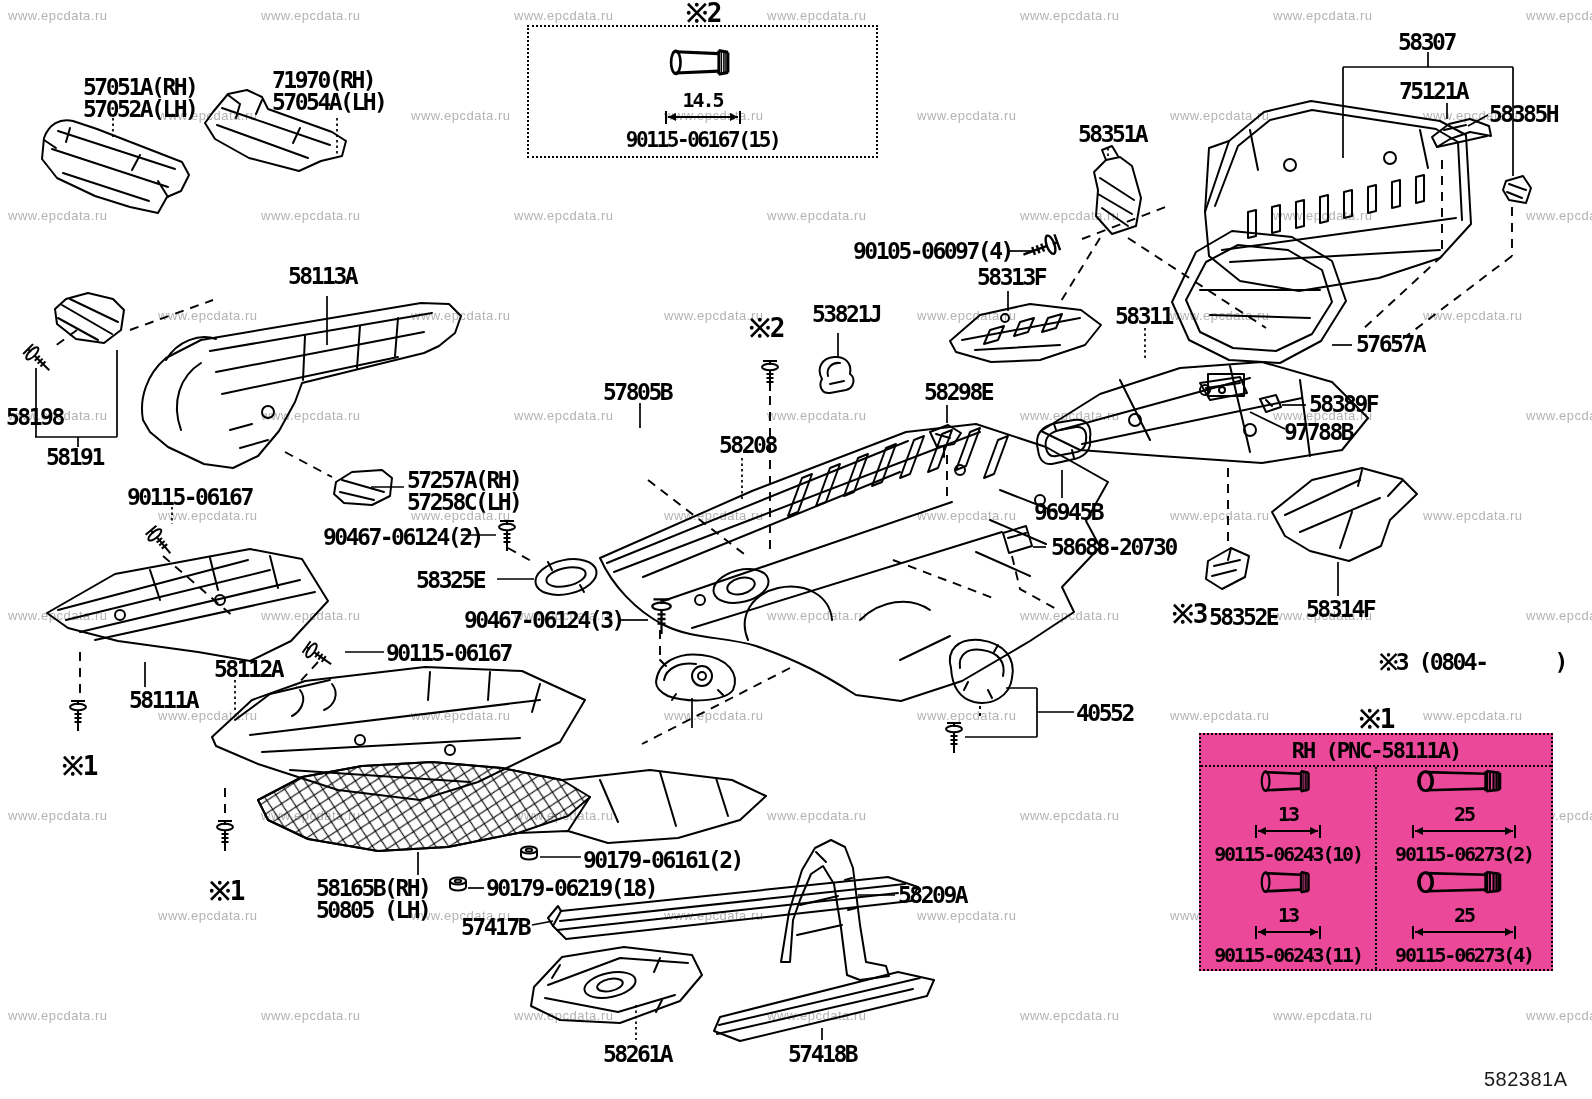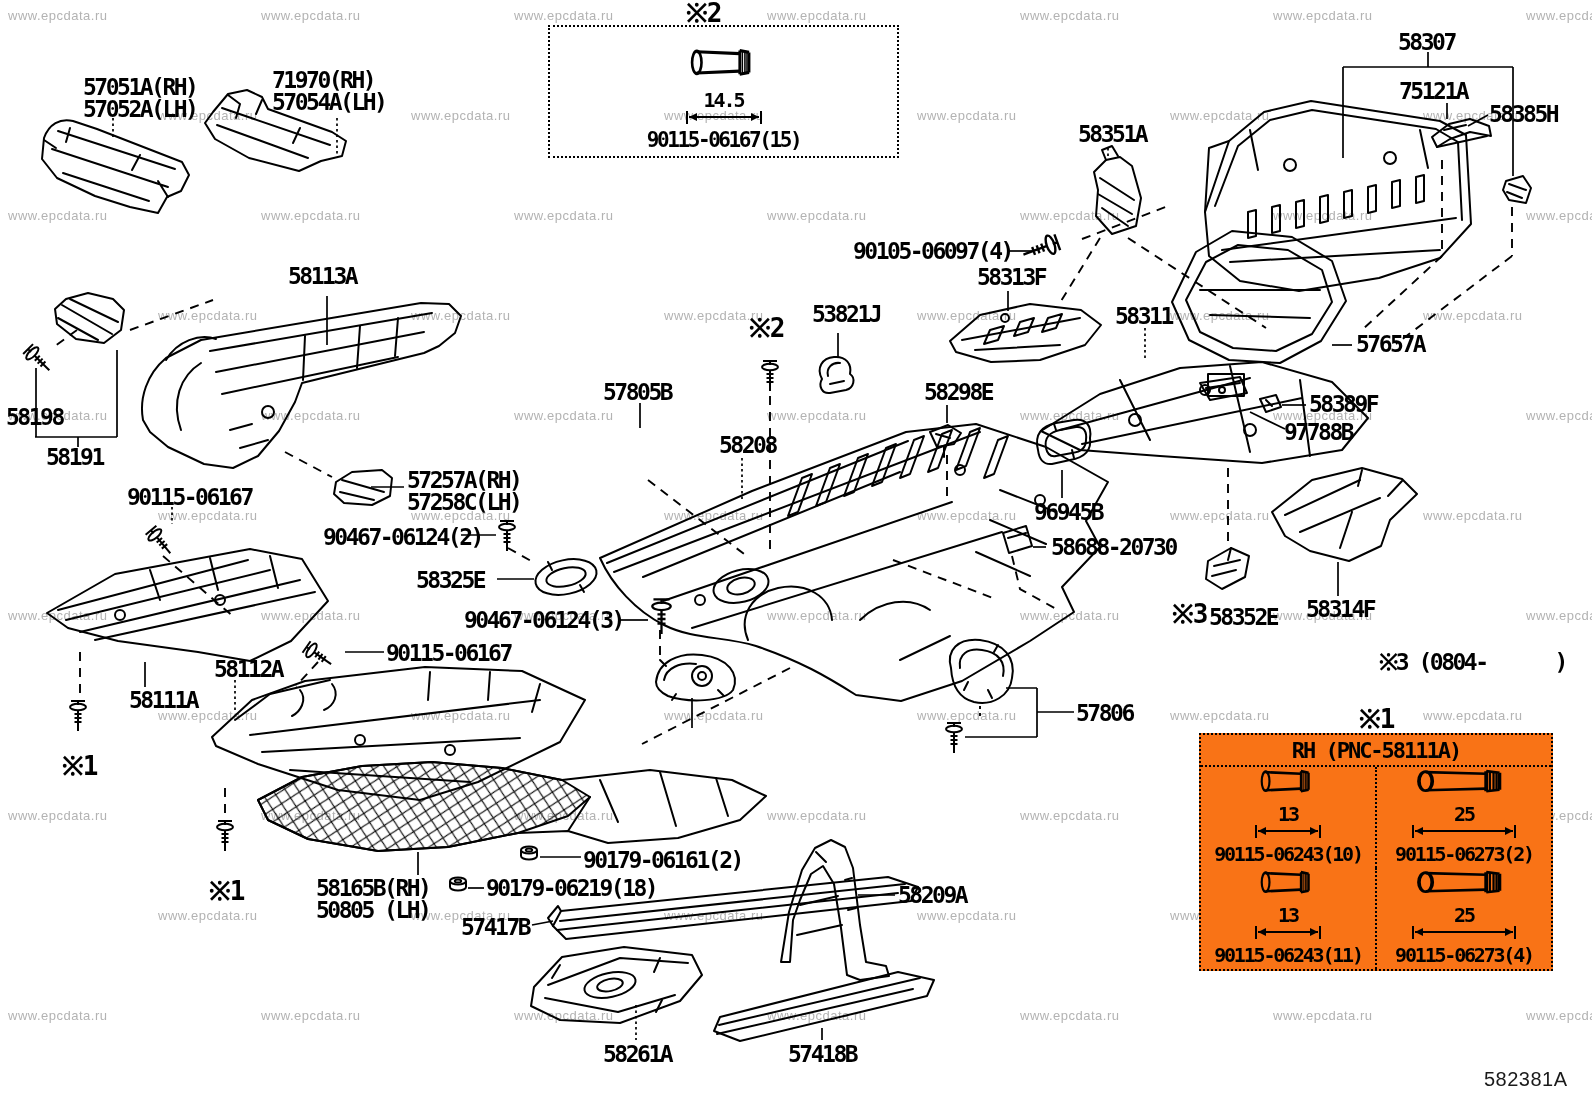--- a/index.html
+++ b/index.html
@@ -5,34 +5,34 @@
   html,body{margin:0;padding:0;background:#fff;}
   .canvas{position:relative;width:1592px;height:1099px;background:#fff;overflow:hidden;
           font-family:"DejaVu Sans Mono",monospace;}
   .wm{position:absolute;font:13px "Liberation Sans",sans-serif;letter-spacing:.5px;white-space:pre;pointer-events:none;}
   .lbl{position:absolute;font:bold 23px "DejaVu Sans Mono",monospace;letter-spacing:-2.5px;
        line-height:1;white-space:pre;color:#000;}
   .mark{font-size:26px;letter-spacing:-1px;}
   .small-id{font:20px "Liberation Sans",sans-serif;letter-spacing:.5px;color:#1a1a1a;}
   svg.art{position:absolute;left:0;top:0;}
   
-  .fbox{position:absolute;left:548px;top:25px;width:351px;height:133px;border:2px dotted #000;
+  .fbox{position:absolute;left:527px;top:25px;width:351px;height:133px;border:2px dotted #000;
         display:flex;box-sizing:border-box;flex-direction:column;}
   .fbox .fcell{flex:1;display:flex;flex-direction:column;align-items:center;justify-content:flex-end;
                padding-bottom:5px;box-sizing:border-box;}
   .fbox .fcell + .fcell{border-left:2px dotted #000;}
   .fcell svg{display:block;}
   .dimnum{font:bold 20px "DejaVu Sans Mono",monospace;letter-spacing:-2px;line-height:1;margin-top:-26px;}
   .dim{position:relative;height:13px;border-left:2px solid #000;border-right:2px solid #000;margin-top:1px;}
   .dim i{position:absolute;left:1px;right:1px;top:5px;border-top:2px solid #000;}
   .dim i:before{content:"";position:absolute;left:0;top:-5px;border:4px solid transparent;border-left:0;border-right:8px solid #000;}
   .dim i:after{content:"";position:absolute;right:0;top:-5px;border:4px solid transparent;border-right:0;border-left:8px solid #000;}
   .pn{font:bold 21px "DejaVu Sans Mono",monospace;letter-spacing:-2.4px;line-height:1;margin-top:6px;white-space:pre;}
   
-  .btable{position:absolute;left:1199px;top:733px;width:354px;border:2px dotted #000;box-sizing:border-box;background:#f97316;}
+  .btable{position:absolute;left:1199px;top:733px;width:354px;border:2px dotted #000;box-sizing:border-box;background:#ec4899;}
   .btable .hdr{height:30px;border-bottom:2px dotted #000;display:flex;align-items:center;justify-content:center;
                font:bold 22px "DejaVu Sans Mono",monospace;letter-spacing:-2px;white-space:pre;}
   .btable .row{display:flex;height:101px;}
   .btable .row .fcell{flex:1;display:flex;flex-direction:column;align-items:center;justify-content:flex-end;
                       padding-bottom:4px;box-sizing:border-box;}
   .btable .row .fcell + .fcell{border-left:2px dotted #000;}
   .btable .row + .hdr{border-top:2px dotted #000;}
   .btable .pn{font-size:20px;letter-spacing:-2.2px;}
 </style>
 </head>
@@ -465,21 +465,21 @@
   <div class="lbl" style="left:898px;top:884px">58209A</div>
   <div class="lbl" style="left:603px;top:1043px">58261A</div>
   <div class="lbl" style="left:788px;top:1043px">57418B</div>
   <div class="lbl" style="left:1034px;top:501px">96945B</div>
   <div class="lbl" style="left:1051px;top:536px">58688-20730</div>
   <div class="lbl" style="left:1309px;top:393px">58389F</div>
   <div class="lbl" style="left:1284px;top:421px">97788B</div>
   <div class="lbl mark" style="left:1172px;top:601px">※3</div>
   <div class="lbl" style="left:1209px;top:606px">58352E</div>
   <div class="lbl" style="left:1306px;top:598px">58314F</div>
-  <div class="lbl" style="left:1076px;top:702px">57806</div>
+  <div class="lbl" style="left:1076px;top:702px">40552</div>
   <div class="lbl" style="left:1379px;top:651px">※3 (0804-      )</div>
   <div class="lbl mark" style="left:1359px;top:706px">※1</div>
   <div class="lbl small-id" style="left:1484px;top:1068px">582381A</div>
 
   <div class="fbox">
     <div class="fcell">
       <svg width="68" height="40" viewBox="0 0 130 64" preserveAspectRatio="none">
           <use href="#grommet"></use>
         </svg>
       <div class="dimnum" style="margin-top:2px">14.5</div>

